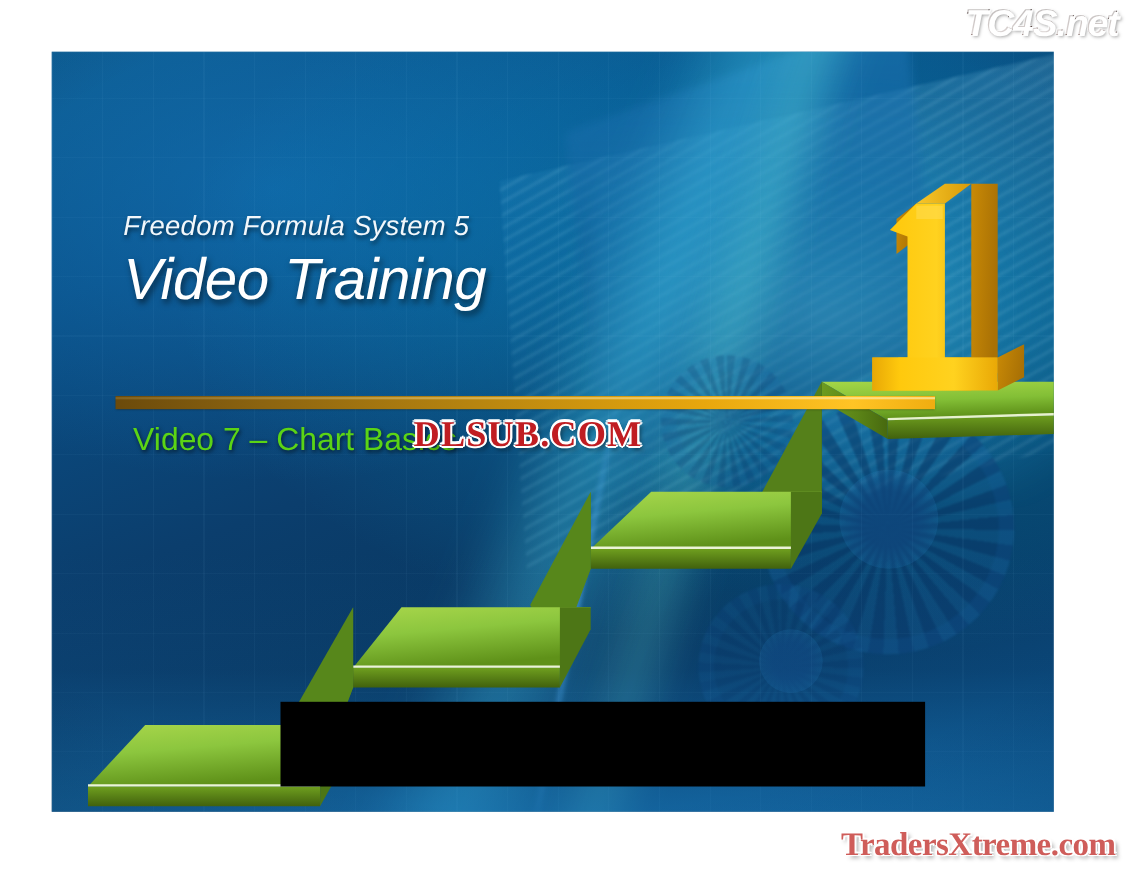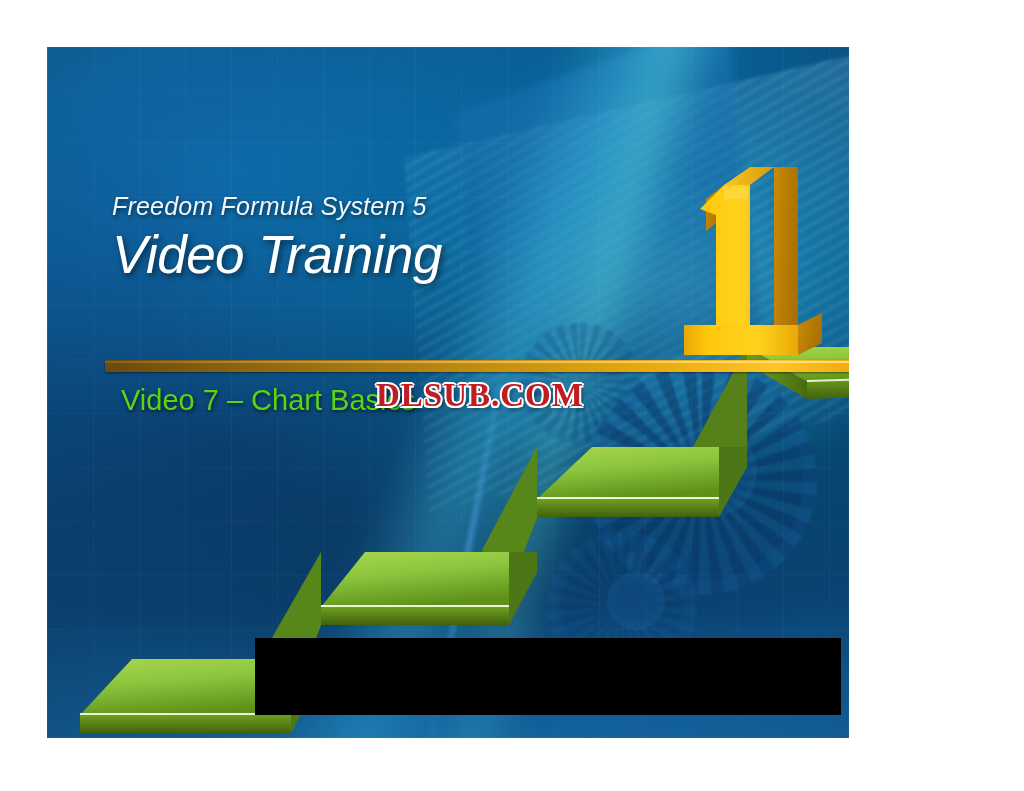--- a/index.html
+++ b/index.html
@@ -59,21 +59,21 @@
       3px 3px 4px rgba(0,0,0,.35);
     z-index: 40;
     white-space: nowrap;
   }
 
   
   .slide {
     position: absolute;
     left: 47px;
     top: 47px;
-    width: 802px;
+    width: 911px;
     height: 691px;
     overflow: hidden;
     background:
       radial-gradient(120% 90% at 78% 30%, rgba(0,170,220,.40) 0%, rgba(0,120,190,0) 55%),
       radial-gradient(70% 55% at 22% 18%, rgba(20,120,190,.55) 0%, rgba(10,60,110,0) 70%),
       linear-gradient(160deg, #0d5b8f 0%, #0a4f86 22%, #0b3e6d 48%, #08375f 70%, #0a4a7e 100%);
     box-shadow: 0 0 0 1px rgba(255,255,255,.04) inset;
   }
 
   
@@ -259,20 +259,21 @@
     z-index: 24;
     width: 200px;
     height: 240px;
   }
 </style>
 </head>
 <body>
 
 <div id="page-root">
 
+  <div class="wm-top">TC4S.net</div>
 
   <div class="slide">
 
     <div class="bg-glow-right"></div>
     <div class="bg-laptop"></div>
     <div class="bg-laptop-screen"></div>
     <div class="bg-lightbeam-a"></div>
     <div class="bg-lightbeam-b"></div>
     <div class="bg-gear-3"></div>
     <div class="bg-gear-1"></div>
@@ -380,14 +381,15 @@
     <div class="gold-rule"></div>
 
     <div class="subtitle">Video 7 – Chart Basics</div>
 
     <div class="black-bar"></div>
 
     <div class="wm-dlsub">DLSUB.COM</div>
 
   </div>
 
+  <div class="wm-bottom">TradersXtreme.com</div>
 
 </div>
 
 </body></html>

